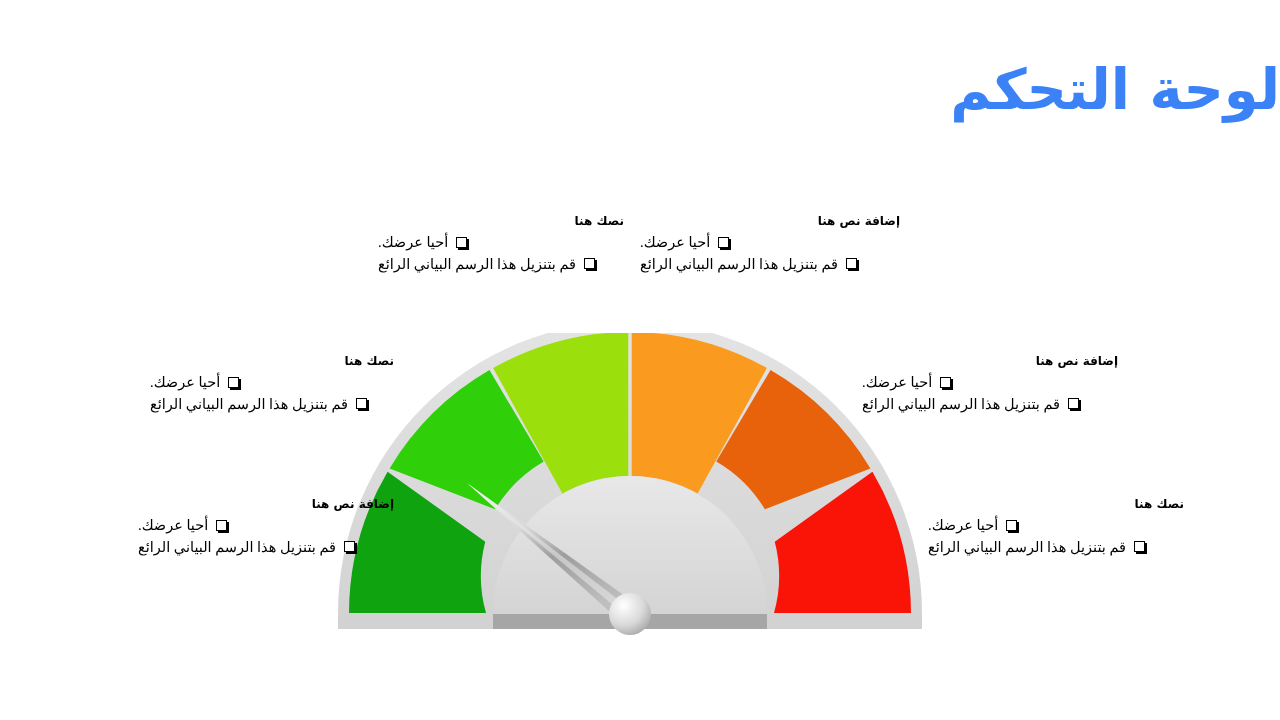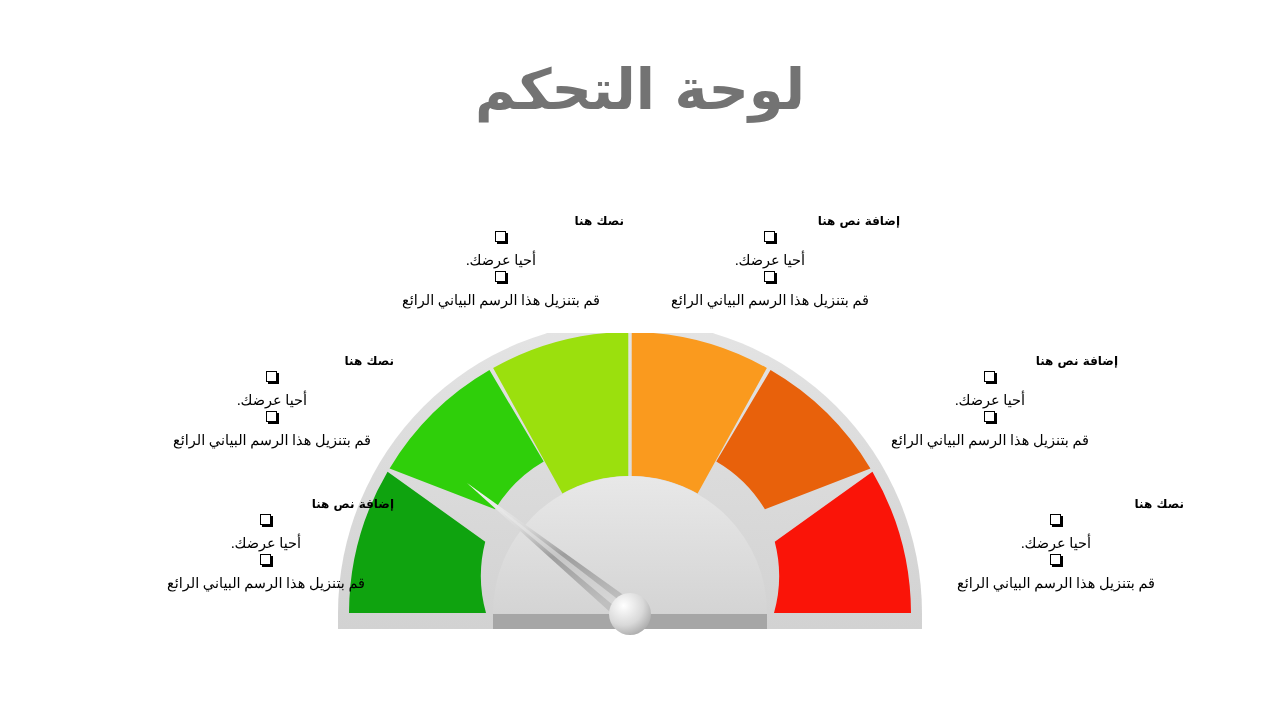--- a/index.html
+++ b/index.html
@@ -20,26 +20,26 @@
     inset: 0;
     background: #ffffff;
   }
 
   
   .title {
     position: absolute;
     left: 0;
     top: 58px;
     width: 1280px;
-    text-align: center;
+    text-align: right;
     font-family: "DejaVu Sans", "Liberation Sans", sans-serif;
     font-weight: bold;
     font-size: 56px;
     line-height: 1.15;
-    color: #737373;
+    color: #3b82f6;
     direction: rtl;
     unicode-bidi: embed;
     white-space: nowrap;
   }
 
   
   .callout {
     position: absolute;
     direction: rtl;
     unicode-bidi: embed;
@@ -58,21 +58,20 @@
     list-style: none;
     margin: 3px 0 0 0;
     padding: 0;
   }
   .callout li {
     font-family: "Liberation Serif", "DejaVu Serif", serif;
     font-size: 14.5px;
     line-height: 1.5;
     white-space: nowrap;
     display: flex;
-    flex-direction: column;
     justify-content: flex-end;
     align-items: center;
     gap: 7px;
   }
   .cbox {
     flex: 0 0 auto;
     display: inline-block;
     width: 9px;
     height: 9px;
     border: 1.6px solid #000;

